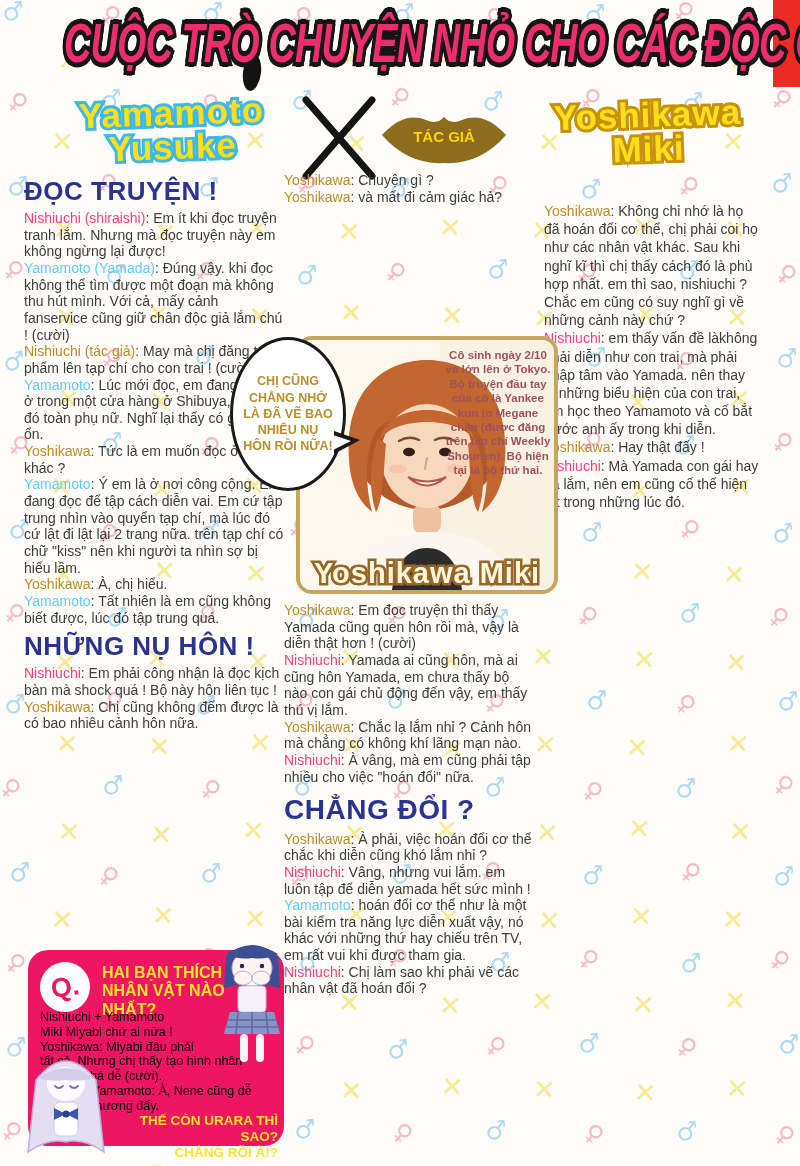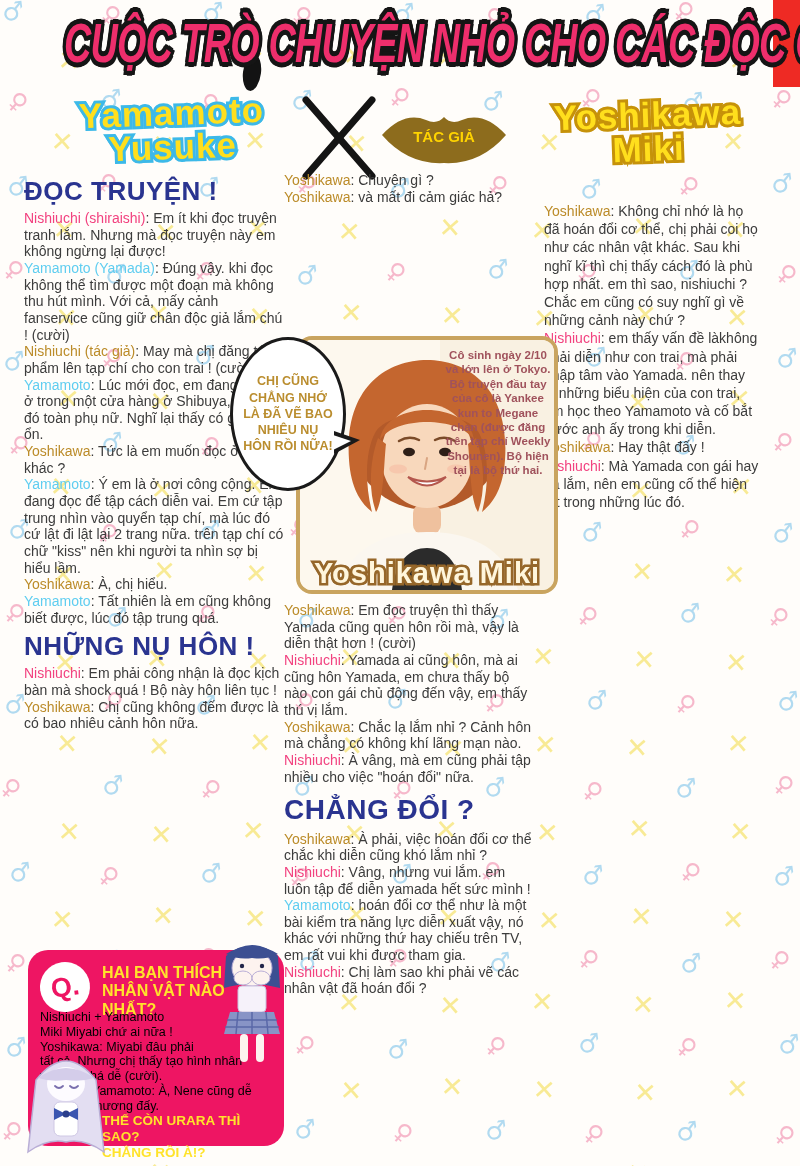--- a/index.html
+++ b/index.html
@@ -89,21 +89,21 @@
     color:#ee1563;font-weight:bold;font-size:27px;transform:rotate(-8deg);
   }
   .qtitle{
     position:absolute;left:74px;top:14px;width:170px;
     color:#ffe32b;font-weight:bold;font-size:16px;line-height:1.15;
   }
   .qbody{position:absolute;left:12px;top:60px;width:238px;font-size:12.5px;line-height:1.18;}
   .qline.w{color:#000000;}
   .qline.y{color:#ffe32b;font-weight:bold;font-size:13.5px;}
   .qline.i1{margin-left:52px;}
-  .qline.i2{margin-left:62px;}
+  .qline.i2{margin-left:62px;text-align:right;}
   .girl-top{position:absolute;right:-4px;top:-14px;z-index:2;}
   .girl-bottom{position:absolute;left:-4px;bottom:-24px;z-index:2;}
 </style>
 </head>
 <body>
 
 <div class="bgpat">
     <span class="pm" style="left: 2px; top: -1px;">♂</span>
     <span class="px" style="left: 58px; top: 47px;">✕</span>
     <span class="pf" style="left: 102px; top: 3px;">♀</span>

